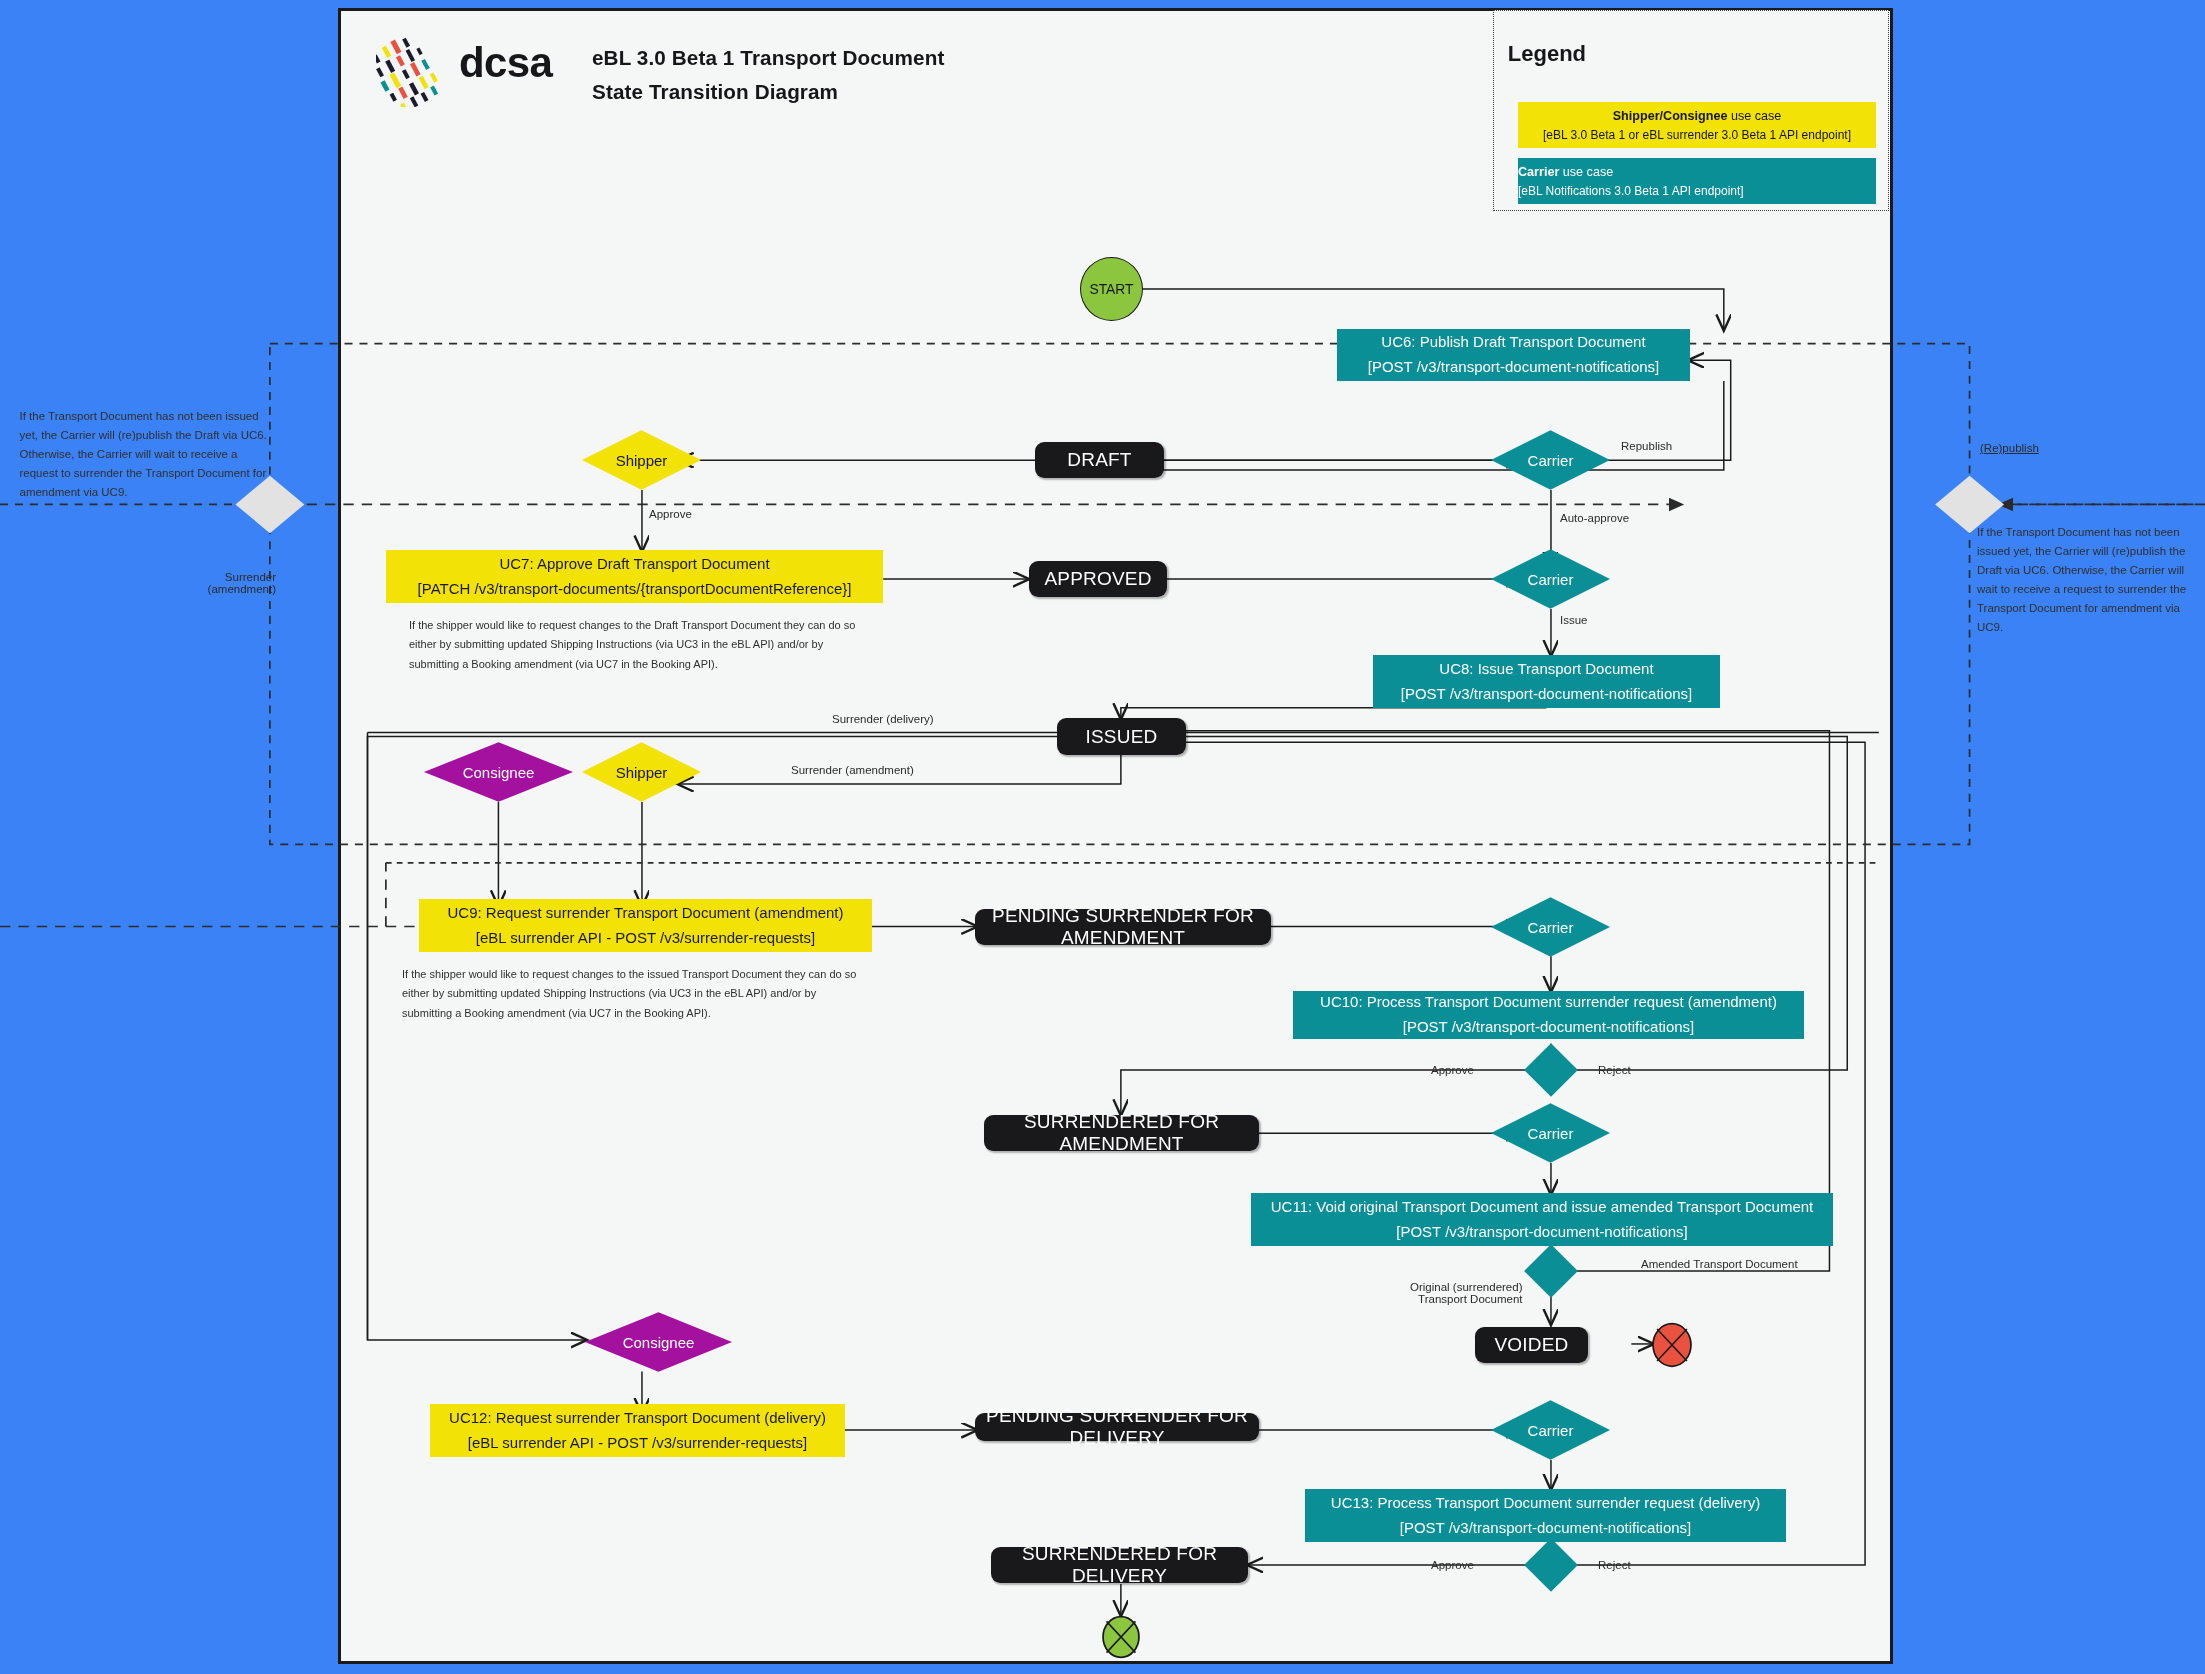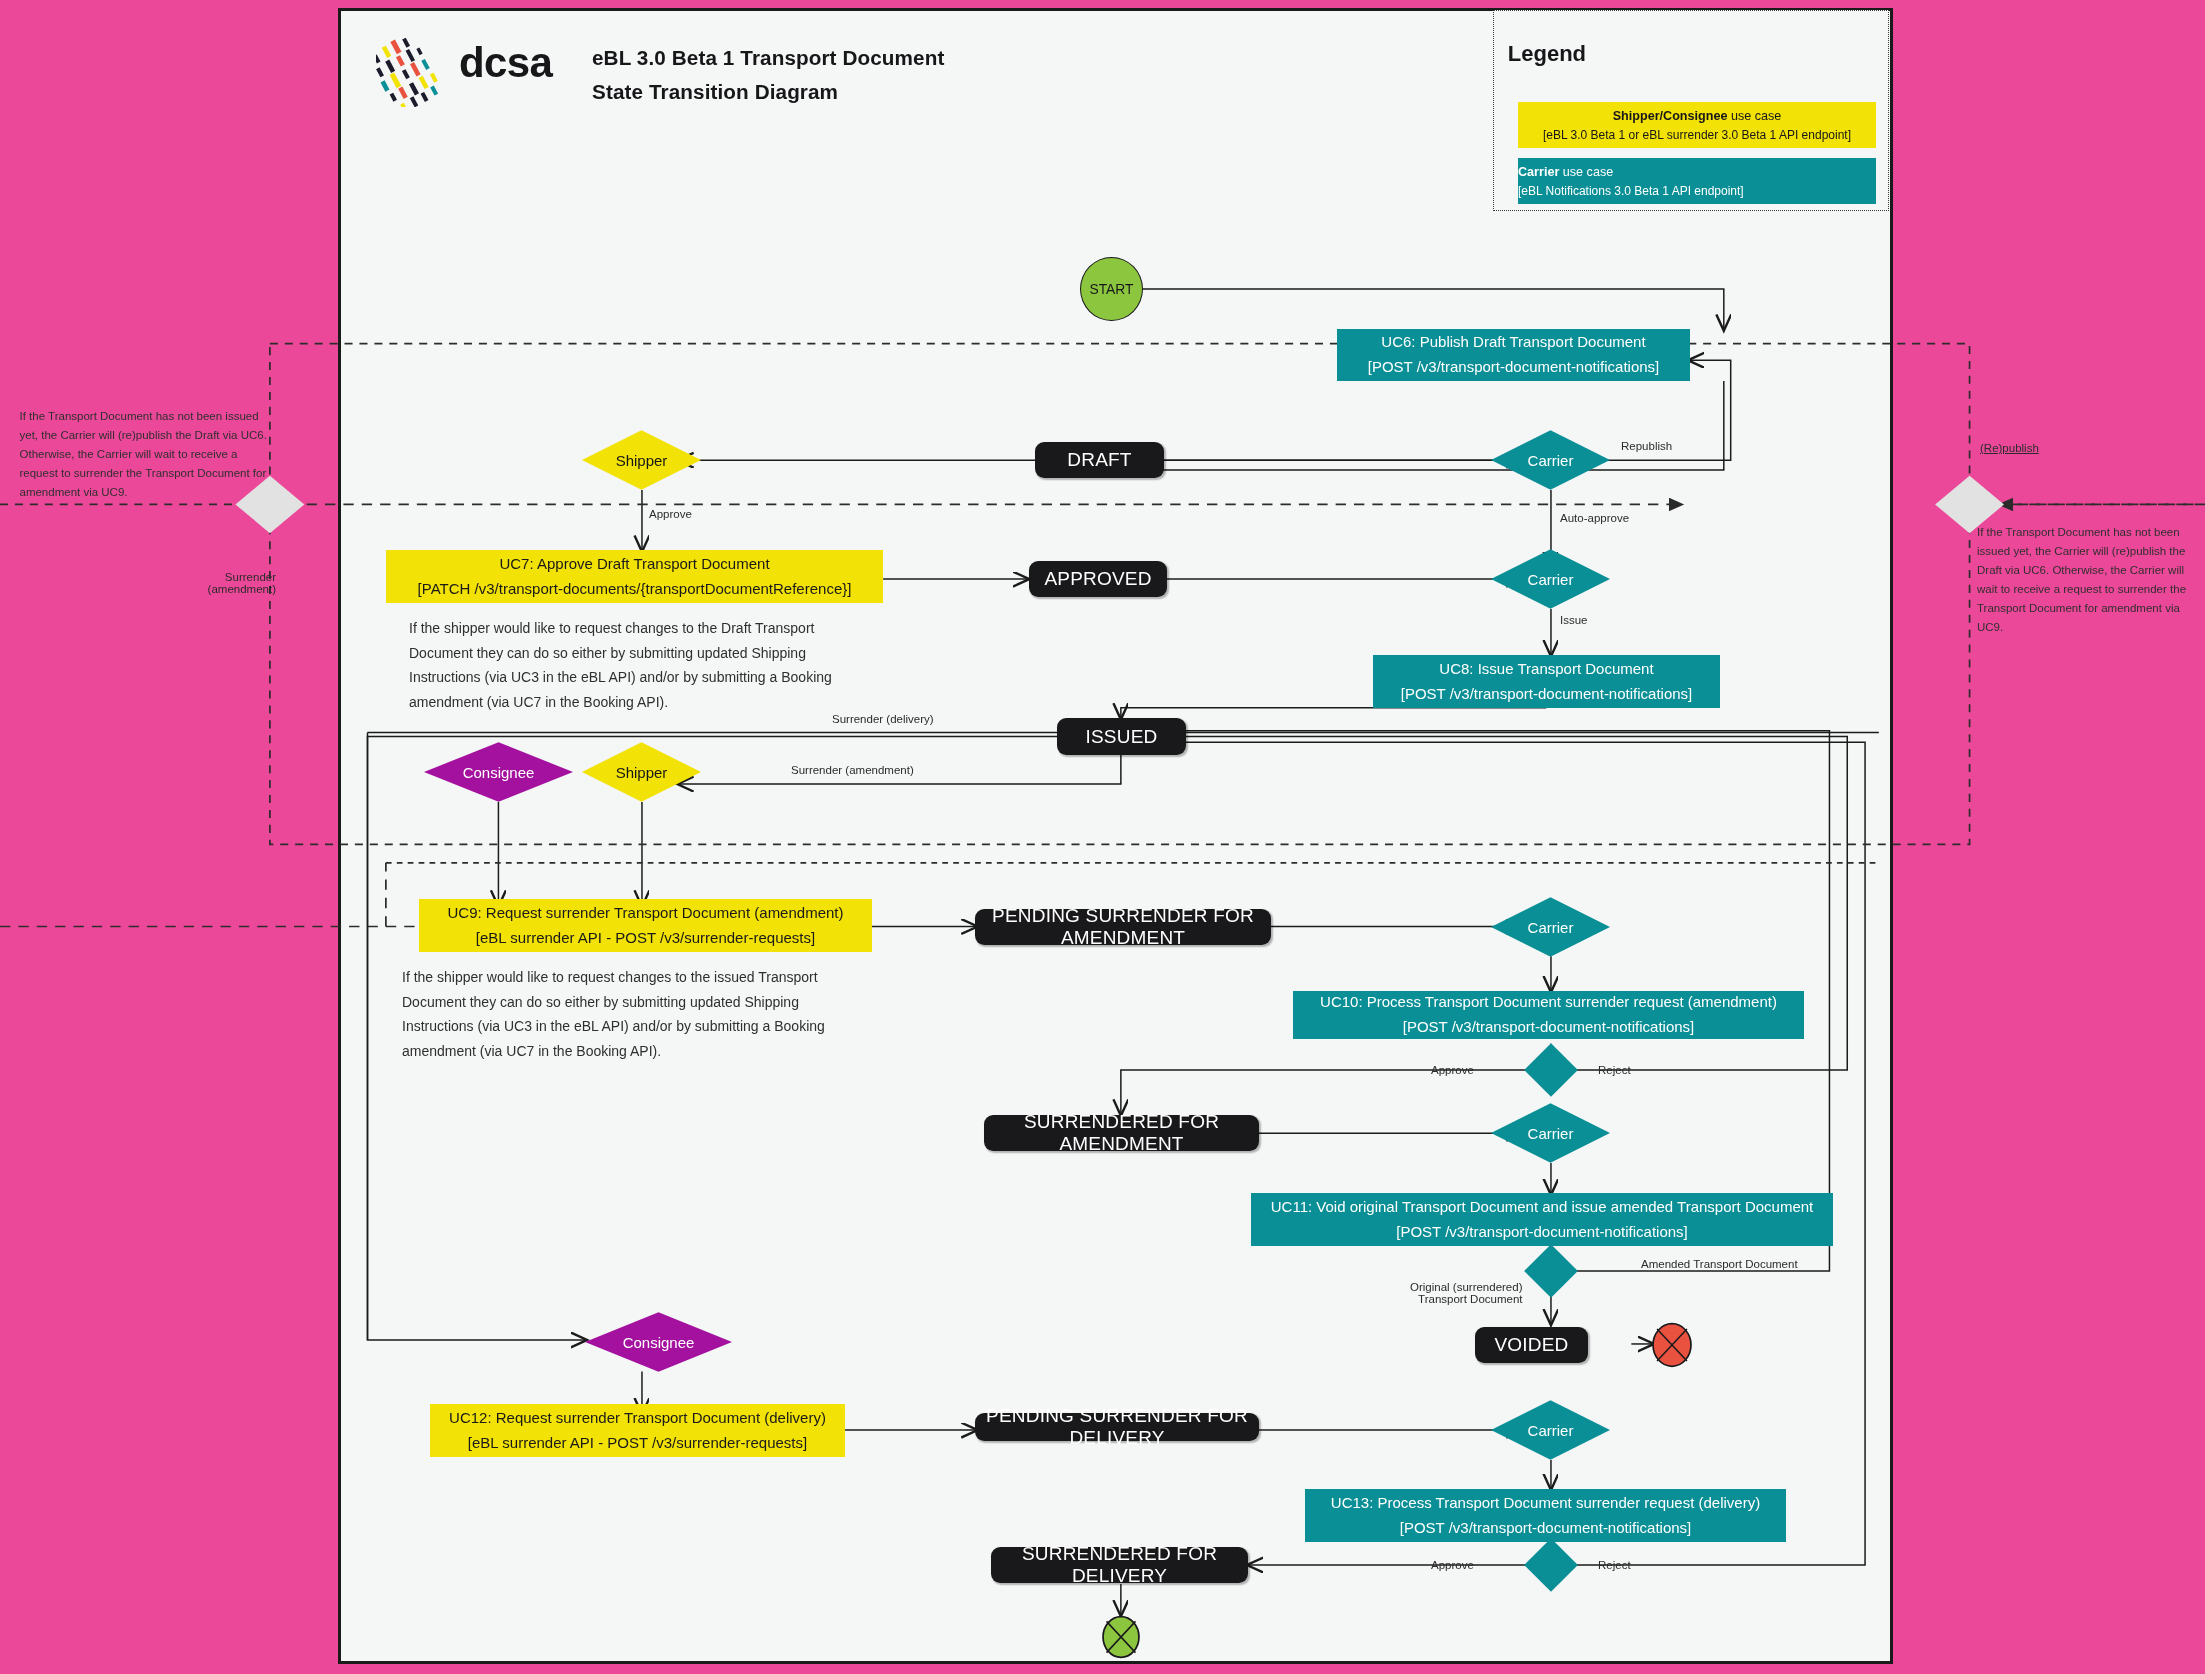--- a/index.html
+++ b/index.html
@@ -1,39 +1,39 @@
 <!DOCTYPE html>
 <html style="font-size:9.2px"><head>
 <meta charset="utf-8">
 <title>eBL 3.0 Beta 1 Transport Document State Transition Diagram</title>
 <style>
   html,body{margin:0;padding:0;background:#ffffff;}
   body{font-family:"Liberation Sans",sans-serif;}
-  #canvas{position:relative;width:2205px;height:1675px;background:#ec4899;overflow:hidden;}
+  #canvas{position:relative;width:2205px;height:1675px;background:#3b82f6;overflow:hidden;}
   #frame{position:absolute;left:338px;top:7.5px;width:1555px;height:1656px;
          background:#f5f6f6;border:3.4px solid #1a1a1a;box-sizing:border-box;}
   svg.edges{position:absolute;left:0;top:0;width:2205px;height:1675px;pointer-events:none;}
 
   
   .node{position:absolute;box-sizing:border-box;display:flex;flex-direction:column;
         align-items:center;justify-content:center;text-align:center;}
   .state{background:#19191b;color:#ffffff;border-radius:9.2px;
          font-size:19px;letter-spacing:0.2px;font-weight:400;
          box-shadow:1.1px 1.7px 1.7px rgba(0,0,0,.28);}
   .uc-carrier{background:#0a8f96;color:#ffffff;font-size:15px;line-height:1.65;padding:5.7px 8px;}
   .uc-shipper{background:#f2e206;color:#1a1a1a;font-size:15px;line-height:1.65;padding:5.7px 8px;}
   .diamond{position:absolute;display:flex;align-items:center;justify-content:center;
            color:#fff;font-size:15px;}
   .diamond > .dlabel{position:relative;z-index:3;}
   .diamond .shape{position:absolute;left:0;top:0;width:100%;height:100%;z-index:1;}
   .gate{position:absolute;width:38px;height:38px;background:#0a8f96;transform:rotate(45deg);}
   .terminator{position:absolute;border-radius:50%;border:1.7px solid #19191b;}
 
   .edge-label{position:absolute;font-size:11.5px;color:#2b2b2b;white-space:nowrap;}
-  .note{position:absolute;font-size:14px;color:#2f2f2f;line-height:1.75;}
+  .note{position:absolute;font-size:11px;color:#2f2f2f;line-height:1.75;}
   .note-left{font-size:11.5px;line-height:1.65;color:#2f2f2f;}
 
   
   #logo{position:absolute;left:376px;top:32px;width:75px;height:75px;}
   #title{position:absolute;left:592px;top:41px;font-size:20.7px;font-weight:bold;
          color:#17171a;line-height:1.62;letter-spacing:0.1px;}
 
   
   #legend{position:absolute;left:1493px;top:10.3px;width:396px;height:201px;
           border:1.7px dotted #3a3a3a;background:#f5f6f6;box-sizing:border-box;}

